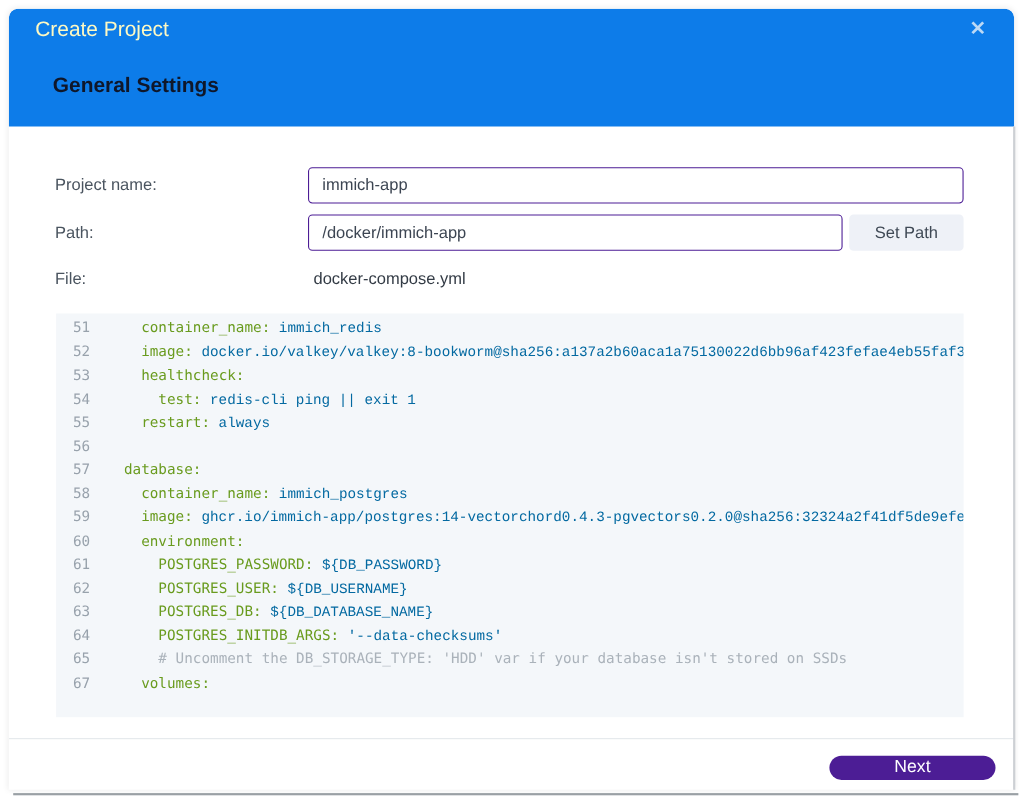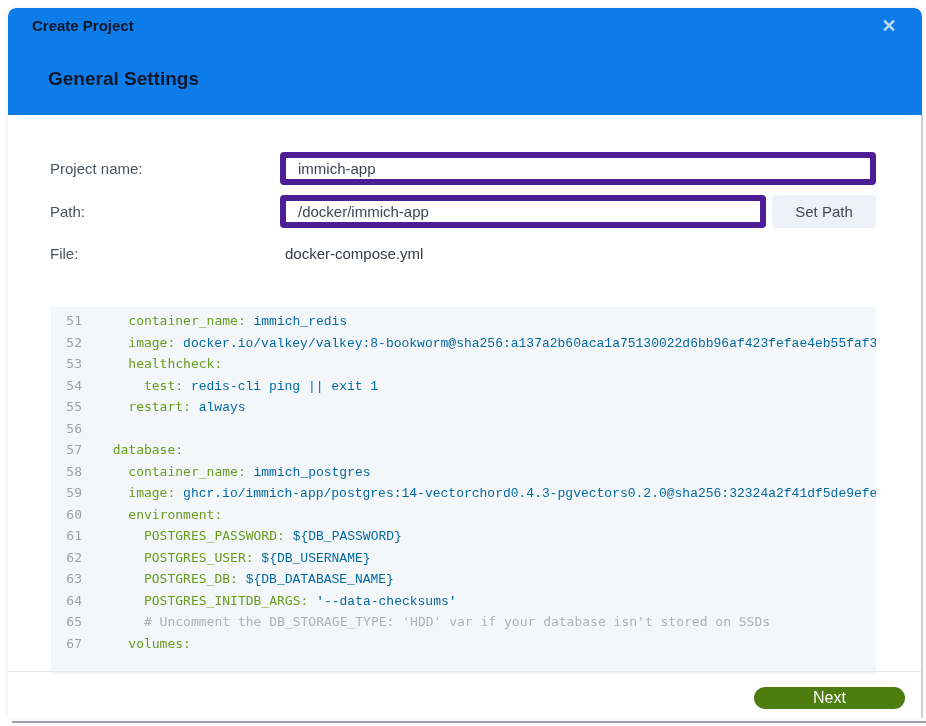--- a/index.html
+++ b/index.html
@@ -4,57 +4,57 @@
 <style>
   * { margin: 0; padding: 0; box-sizing: border-box; }
   html, body { width: 926px; height: 726px; background: #fff; font-family: "Liberation Sans", sans-serif; overflow: hidden; }
   .stage { position: relative; width: 926px; height: 726px; background: #fff; }
 
   
   .dialog { position: absolute; left: 8px; top: 8px; width: 914px; height: 710px;
             background: #fff; border-radius: 8px 8px 0 0; box-shadow: 0 0 6px rgba(0,0,0,.08); overflow: hidden; }
   .dialog-header { position: absolute; left: 0; top: 0; width: 100%; height: 107px;
                    background: #0d7ce9; border-radius: 8px 8px 0 0; }
-  .dialog-title { position: absolute; left: 24px; top: 9px; font-size: 15px; font-weight: bold; color: #0f172a; }
+  .dialog-title { position: absolute; left: 24px; top: 9px; font-size: 19px; font-weight: normal; color: #fef9c3; }
   .close-btn { position: absolute; right: 22px; top: 7px; width: 22px; height: 22px; color: #bcd9f5;
                font-size: 18px; font-weight: bold; text-align: center; line-height: 22px; cursor: pointer; }
   .section-title { position: absolute; left: 40px; top: 60px; font-size: 19px; font-weight: bold; color: #0f172a; }
 
   
   .form-label { position: absolute; left: 42px; font-size: 15px; color: #4a545f; }
   .lbl-project { top: 152px; }
   .lbl-path { top: 195px; }
   .lbl-file { top: 237px; }
-  .txt-input { position: absolute; height: 33px; border: 6px solid #4c1d95; border-radius: 4px;
+  .txt-input { position: absolute; height: 33px; border: 1px solid #4c1d95; border-radius: 4px;
                font-family: "Liberation Sans", sans-serif; font-size: 15px; color: #3c4552;
                padding: 0 12px; background: #fff; outline: none; }
   .input-project { left: 272px; top: 144px; width: 596px; }
   .input-path { left: 272px; top: 187px; width: 486px; }
   .set-path-btn { position: absolute; left: 764px; top: 187px; width: 104px; height: 33px;
                   background: #eef1f7; border: none; border-radius: 4px; font-family: "Liberation Sans", sans-serif;
                   font-size: 15px; color: #3f4955; cursor: pointer; text-align: center; }
   .file-value { position: absolute; left: 277px; top: 237px; font-size: 15px; color: #333b45; }
 
   
   .editor { position: absolute; left: 43px; top: 277px; width: 825px; height: 367px;
             background: #f4f7fa; font-family: "DejaVu Sans Mono", monospace; font-size: 13px;
-            overflow: hidden; padding-top: 3px; margin-top: 22px; }
+            overflow: hidden; padding-top: 3px; }
   .code-row { display: flex; height: 21.5px; line-height: 21.5px; white-space: pre; }
   .gutter { flex: 0 0 40px; text-align: right; padding-right: 9px; color: #98a2ac; user-select: none; }
   .code-text { flex: 1; overflow: hidden; padding-left: 6px; }
   .tok-key { color: #699b1e; }
   .tok-val { color: #0369a1; font-family: Liberation Mono, monospace; }
   .tok-comment { color: #aab2ba; }
   .tok-plain { color: #55606b; }
   .red-box { display: inline-block; border: 3px solid #dd1111; padding: 0 5px 0 4px; margin-left: -7px; line-height: 19px; }
 
   
   .footer-sep { position: absolute; left: 0; top: 663px; width: 926px; height: 1px; background: #e4e8ec; }
   .next-btn { position: absolute; left: 746px; top: 679px; width: 151px; height: 22px; border: none;
-              border-radius: 17px; background: #4d7c0f; color: #fff; font-family: "Liberation Sans", sans-serif;
+              border-radius: 17px; background: #4c1d95; color: #fff; font-family: "Liberation Sans", sans-serif;
               font-size: 16px; cursor: pointer; }
 
   
   .right-edge-line { position: absolute; left: 921px; top: 115px; width: 2px; height: 603px; background: #cdd0d4; }
   .bottom-edge-line { position: absolute; left: 12px; top: 721px; width: 914px; height: 2px; background: #9aa0a5; }
 </style>
 </head>
 <body>
 
 <div class="stage">

